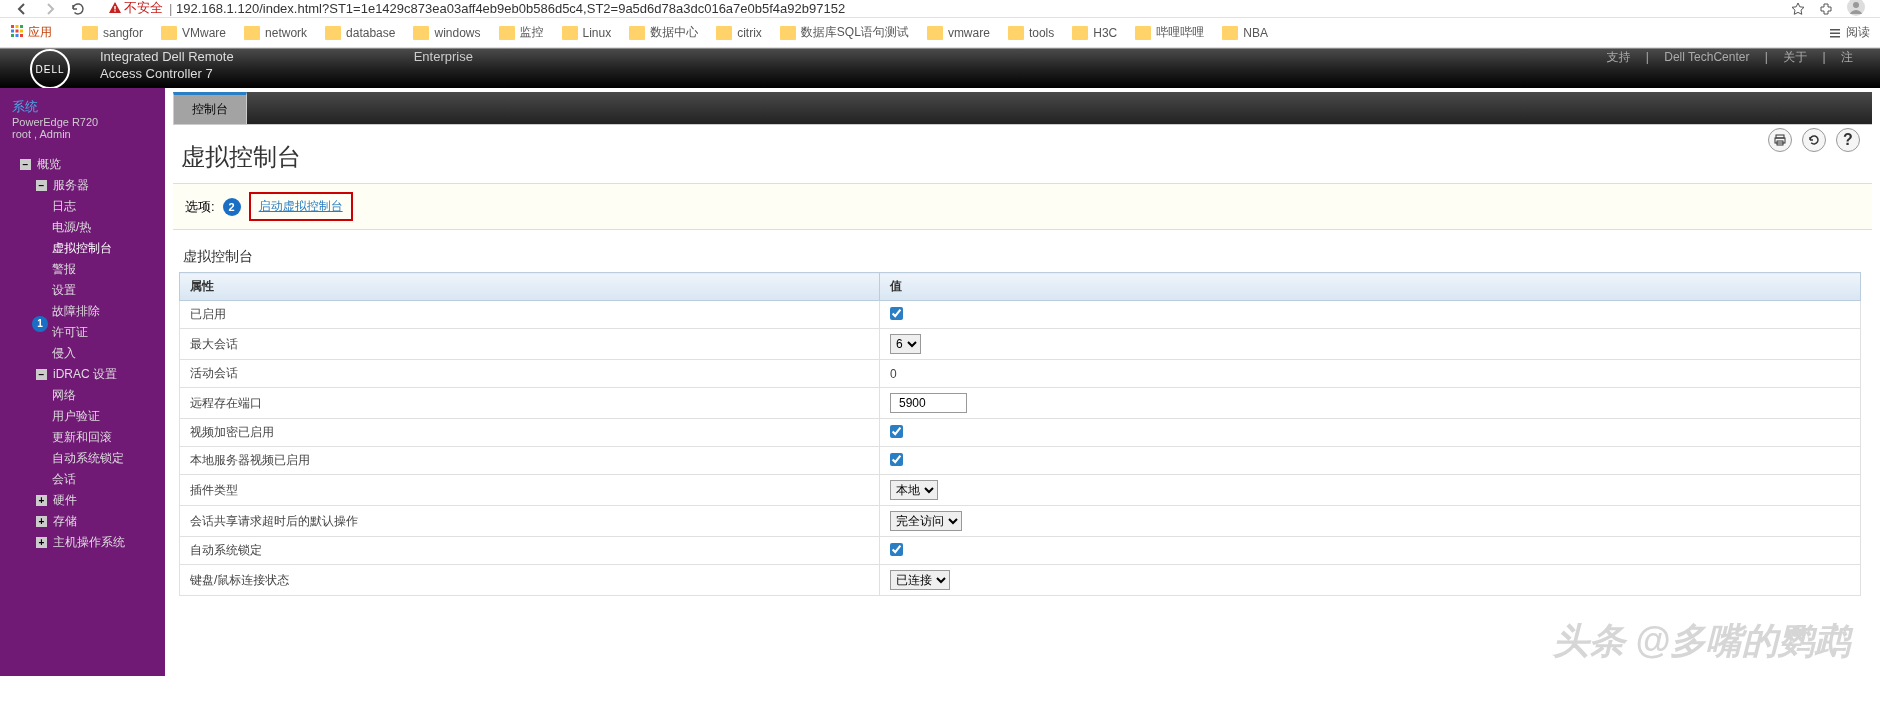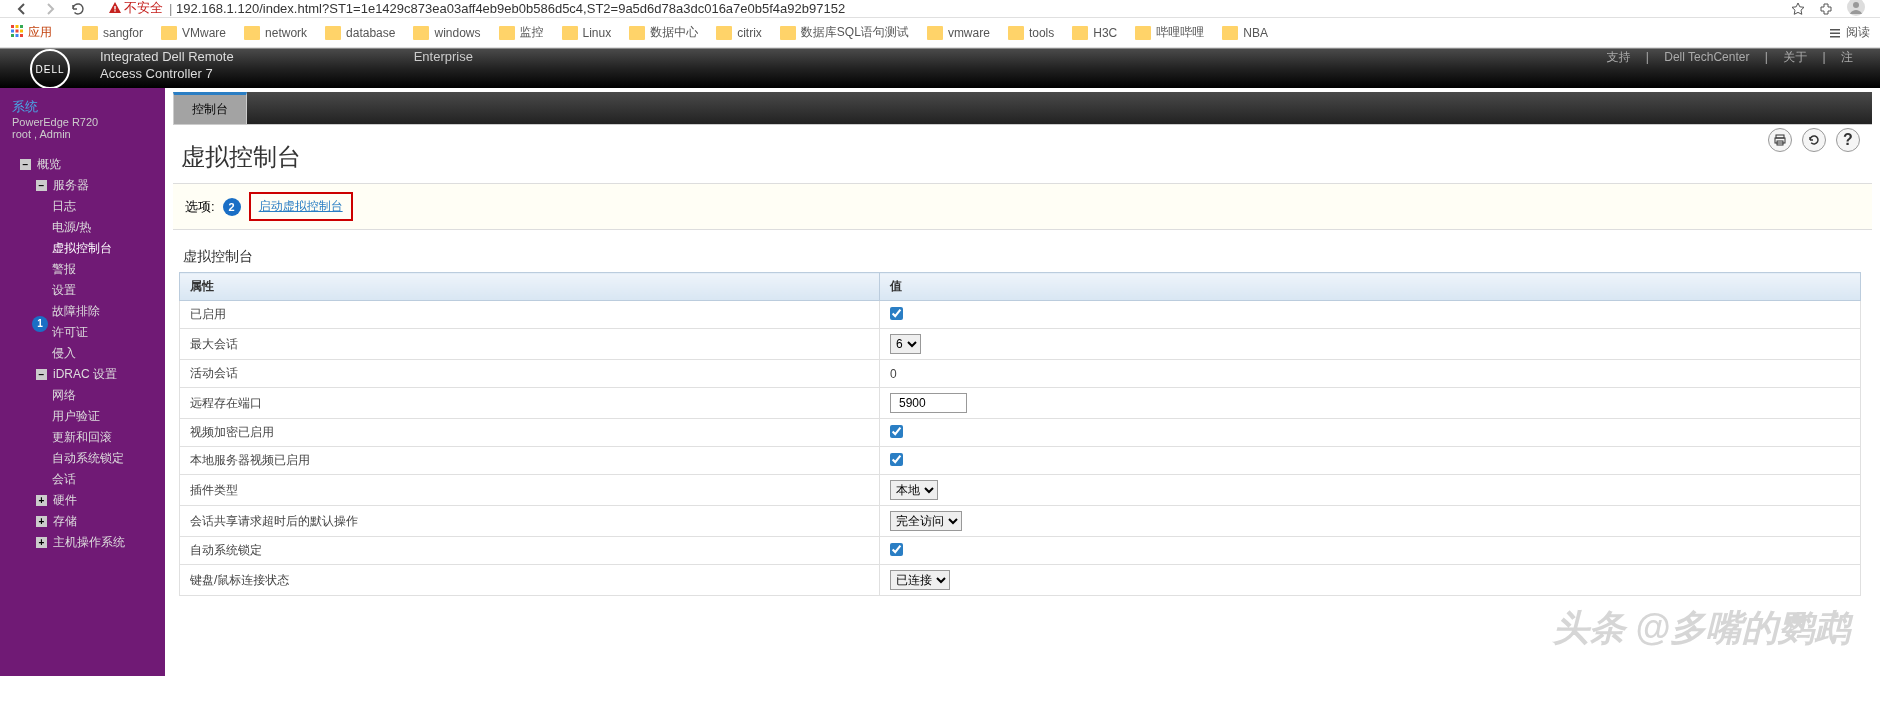--- a/index.html
+++ b/index.html
@@ -44,21 +44,21 @@
 .opt-row .circle2{width:18px;height:18px;background:#1a6fc5;border-radius:50%;color:#fff;font-size:11px;text-align:center;line-height:18px;font-weight:bold;margin:0 8px}
 .opt-row .launch{border:2px solid #c00;padding:4px 8px;color:#2a7ec4;text-decoration:underline;cursor:pointer;font-size:12px}
 .section-title{font-size:14px;margin:18px 10px 6px;color:#333}
 .tbl{width:99%;margin:0 6px;border-collapse:collapse;font-size:12px}
 .tbl th{background:linear-gradient(#eef4fa,#d8e6f3);border:1px solid #bcd;padding:5px 10px;text-align:left;color:#333;font-weight:bold}
 .tbl td{border:1px solid #e0e0e0;padding:5px 10px;color:#444}
 .tbl td:first-child{width:700px}
 .tbl input[type=checkbox]{accent-color:#2a7ec4}
 .tbl input[type=text]{border:1px solid #999;padding:2px 8px;font-size:12px;width:77px}
 .tbl select{border:1px solid #999;font-size:12px;padding:1px}
-.watermark{position:absolute;right:30px;bottom:23px;font-size:36px;color:#bbb;font-weight:bold;opacity:.6;font-style:italic}
+.watermark{position:absolute;right:30px;bottom:10px;font-size:36px;color:#bbb;font-weight:bold;opacity:.6;font-style:italic}
 </style>
 </head>
 <body>
 
 <div class="browser-bar">
   <svg width="16" height="16" viewBox="0 0 16 16">
       <path d="M10 3 L5 8 L10 13" stroke="#555" stroke-width="2" fill="none"></path>
     </svg>
   <svg width="16" height="16" viewBox="0 0 16 16">
       <path d="M6 3 L11 8 L6 13" stroke="#bbb" stroke-width="2" fill="none"></path>

